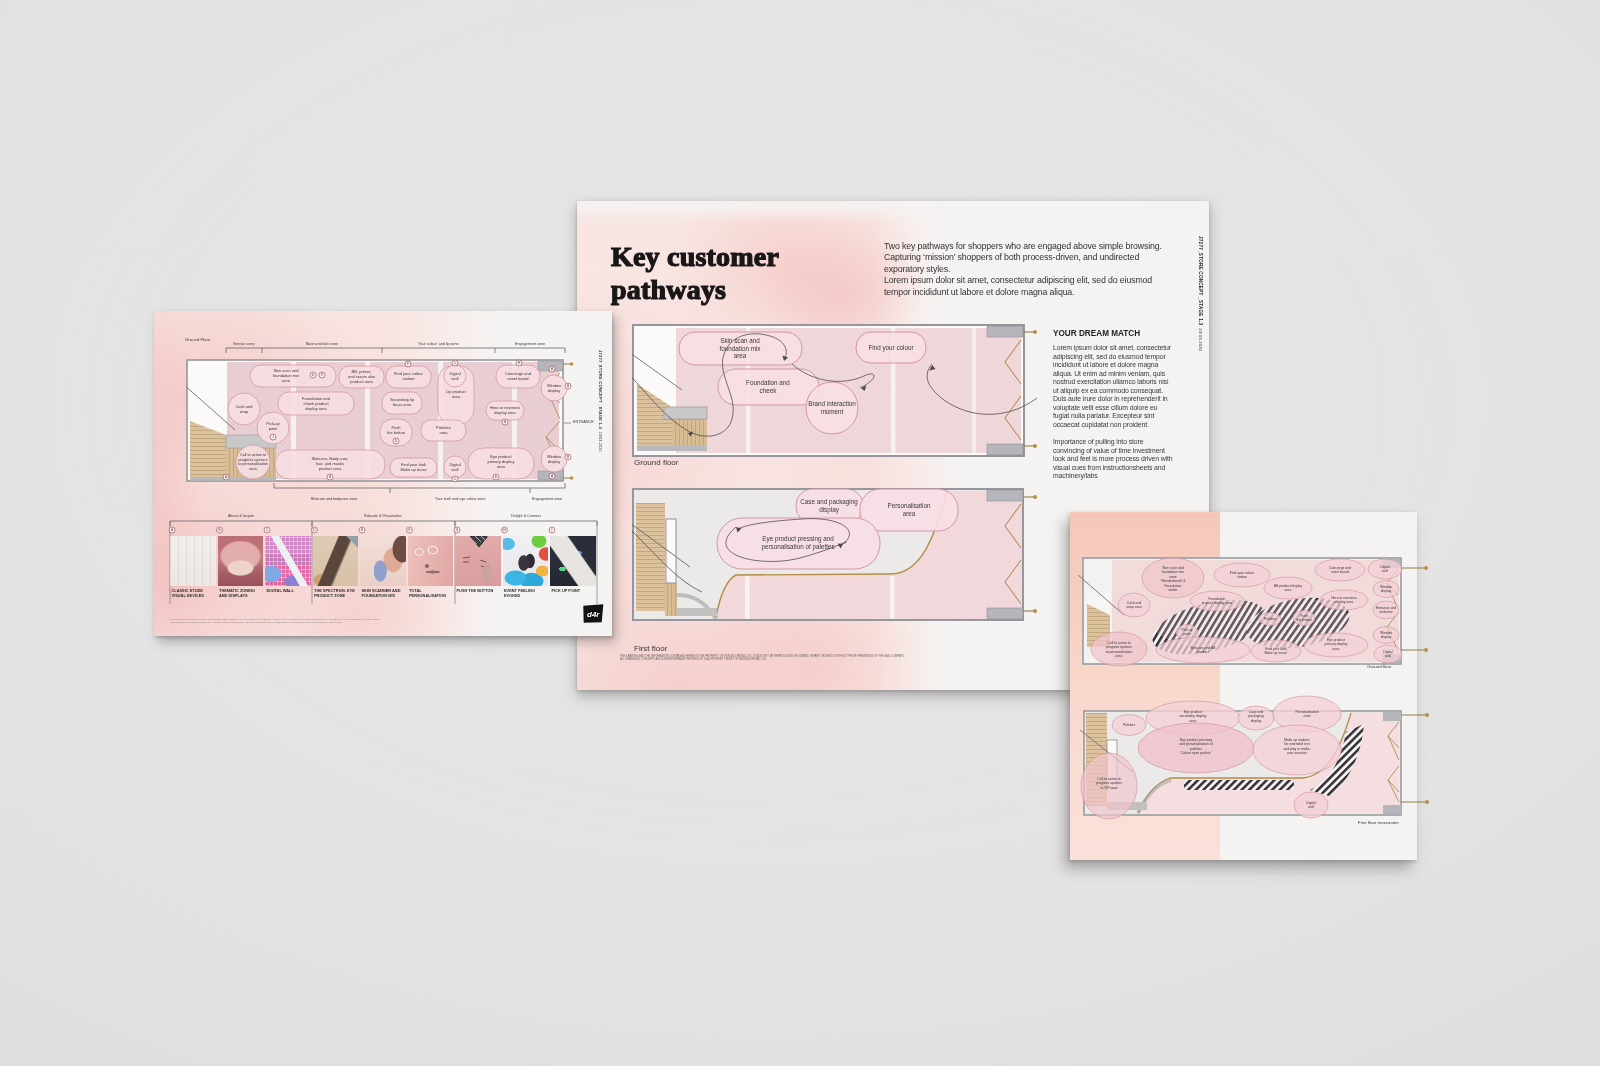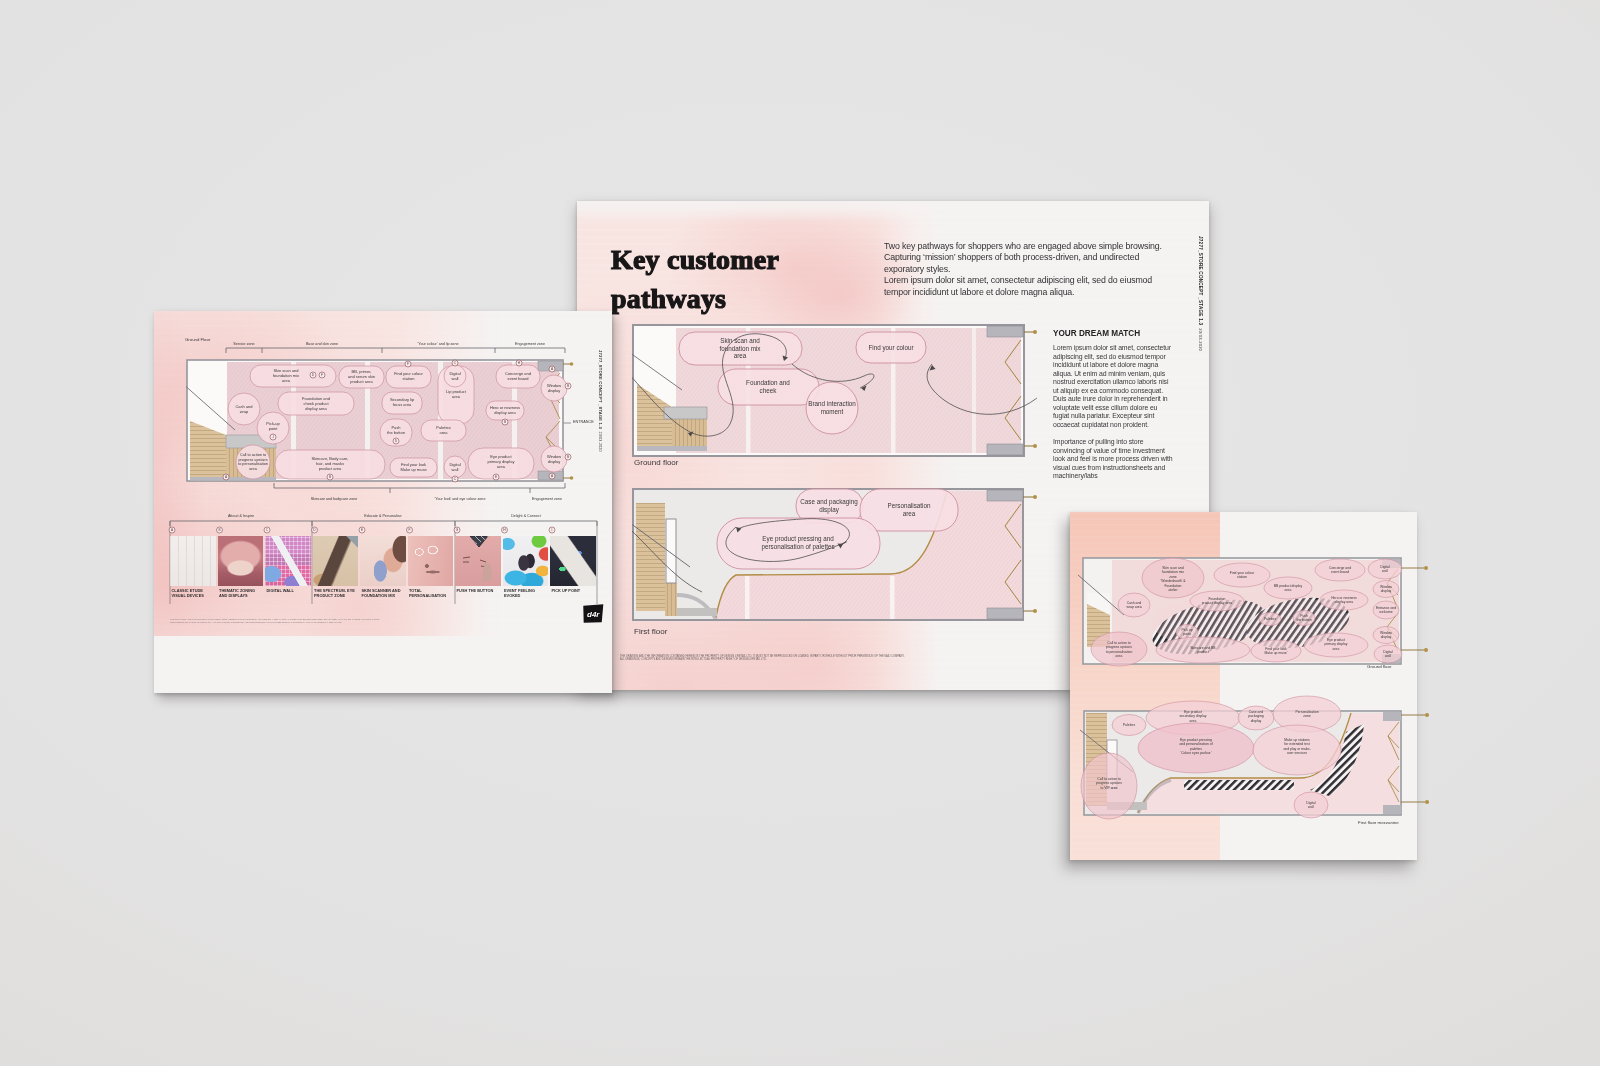--- a/index.html
+++ b/index.html
@@ -16,21 +16,21 @@
     linear-gradient(180deg, rgba(245,243,242,.85) 0 6px, rgba(245,243,242,0) 22px),
     radial-gradient(185px 140px at 215px 65px, rgba(242,186,183,.48), rgba(242,186,183,0) 70%),
     radial-gradient(120px 100px at 265px 95px, rgba(238,172,170,.38), rgba(238,172,170,0) 70%),
     radial-gradient(300px 230px at 100px 490px, rgba(240,180,178,.45), rgba(240,180,178,0) 70%),
     radial-gradient(170px 180px at 240px 465px, rgba(242,190,188,.45), rgba(242,190,188,0) 72%),
     radial-gradient(190px 250px at 55px 250px, rgba(246,205,202,.5), rgba(246,205,202,0) 75%),
     radial-gradient(150px 160px at 275px 270px, rgba(247,213,210,.4), rgba(247,213,210,0) 75%),
     repeating-linear-gradient(180deg, rgba(255,255,255,.07) 0 2px, rgba(0,0,0,0) 2px 7px),
     linear-gradient(90deg, #f8e5e2 0%, #f8e5e2 47%, #f7eeec 53%, #f4f3f2 58%, #f4f3f2 100%);"></div>
 
-  <div class="abs" style="left:34px;top:39px;width:200px;font-family:'Liberation Serif',serif;font-weight:700;font-size:28px;line-height:39px;letter-spacing:.2px;color:#181617;-webkit-text-stroke:1.2px #181617;">Key customer pathways</div>
+  <div class="abs" style="left:34px;top:39px;width:200px;font-family:'Liberation Serif',serif;font-weight:700;font-size:28px;line-height:33px;letter-spacing:.2px;color:#181617;-webkit-text-stroke:1.2px #181617;">Key customer pathways</div>
 
   <div class="abs" style="left:307px;top:40px;width:300px;font-size:8.8px;line-height:11.4px;letter-spacing:-.15px;color:#333134;white-space:nowrap;">Two key pathways for shoppers who are engaged above simple browsing.<br>Capturing ‘mission’ shoppers of both process-driven, and undirected<br>exporatory styles.<br>Lorem ipsum dolor sit amet, consectetur adipiscing elit, sed do eiusmod<br>tempor incididunt ut labore et dolore magna aliqua.</div>
 
   <div class="abs" style="left:55px;top:123px;width:405px;height:136px;">
   <svg width="405" height="136" viewBox="0 0 405 136">
     <defs>
       <pattern id="hatchC" width="3" height="3" patternUnits="userSpaceOnUse" patternTransform="rotate(38)">
         <rect width="3" height="3" fill="#f0d9db"></rect>
         <line x1="0" y1="0" x2="0" y2="3" stroke="#e4c3ca" stroke-width=".6"></line>
       </pattern>
@@ -175,34 +175,34 @@
     <path d="M-16,28 C 20,60 40,90 70,104" fill="none" stroke="#504e50" stroke-width=".8"></path>
 
     <line x1="391" y1="9" x2="402" y2="9" stroke="#8a6f33" stroke-width="1"></line>
     <circle cx="403" cy="9" r="2" fill="#b39045"></circle>
 
     <line x1="391" y1="123" x2="402" y2="123" stroke="#8a6f33" stroke-width="1"></line>
     <circle cx="403" cy="123" r="2" fill="#b39045"></circle>
   </svg>
   </div>
 
-  <div class="abs" style="left:57px;top:426px;font-size:8px;color:#3a383a;">First floor</div>
+  <div class="abs" style="left:57px;top:443px;font-size:8px;color:#3a383a;">First floor</div>
 
   <div class="abs" style="left:476px;top:116px;width:112px;color:#3a383a;">
     <div style="font-size:8.2px;font-weight:bold;letter-spacing:0px;color:#242224;margin-top:12px;">YOUR DREAM MATCH</div>
     <div style="margin-top:6px;font-size:6.9px;line-height:8.5px;letter-spacing:-.12px;width:122px;">Lorem ipsum dolor sit amet, consectetur adipiscing elit, sed do eiusmod tempor incididunt ut labore et dolore magna aliqua. Ut enim ad minim veniam, quis nostrud exercitation ullamco laboris nisi ut aliquip ex ea commodo consequat.<br>Duis aute irure dolor in reprehenderit in voluptate velit esse cillum dolore eu fugiat nulla pariatur. Excepteur sint occaecat cupidatat non proident.</div>
     <div style="margin-top:9px;font-size:6.9px;line-height:8.5px;letter-spacing:-.12px;width:122px;">Importance of pulling into store convincing of value of time investment look and feel is more process driven with visual cues from instructionsheets and machinery/labs</div>
   </div>
 
   <div class="abs" style="left:626px;top:35px;width:140px;font-size:4.6px;font-weight:bold;color:#2a282a;letter-spacing:.25px;white-space:nowrap;transform:rotate(90deg);transform-origin:0 0;">J7277_STORE CONCEPT _STAGE 1.3&nbsp;&nbsp;<span style="font-weight:normal;font-size:4px;">23/03-2020</span></div>
 
   <div class="abs" style="left:43px;top:454px;width:330px;font-size:2.6px;line-height:3.4px;color:#6b6263;">THE DRAWING AND THE INFORMATION CONTAINED HEREIN IS THE PROPERTY OF DESIGN 4 RETAIL LTD.  IT MUST NOT BE REPRODUCED OR LOANED, IN PART OR WHOLE WITHOUT PRIOR PERMISSION OF THE SAID COMPANY.<br>ALL DRAWINGS, CONCEPTS AND DESIGNS REMAIN THE INTELLECTUAL PROPERTY RIGHT OF DESIGN 4 RETAIL LTD.</div>
 </div>
 
-<div class="sheet" id="sheetL" style="left:154px;top:311px;width:458px;height:382px;box-shadow:4px 6px 10px rgba(90,88,88,.4),1px 2px 3px rgba(90,88,88,.3);">
+<div class="sheet" id="sheetL" style="left:154px;top:311px;width:458px;height:325px;box-shadow:4px 6px 10px rgba(90,88,88,.4),1px 2px 3px rgba(90,88,88,.3);">
 
   <div class="abs" style="left:0;top:0;width:458px;height:325px;background:
     radial-gradient(185px 150px at 25px 270px, rgba(238,174,172,.52), rgba(238,174,172,0) 72%),
     radial-gradient(70px 260px at 0px 170px, rgba(238,176,174,.42), rgba(238,176,174,0) 75%),
     radial-gradient(200px 160px at 55px 75px, rgba(240,184,182,.45), rgba(240,184,182,0) 72%),
     radial-gradient(165px 150px at 205px 300px, rgba(240,186,184,.4), rgba(240,186,184,0) 72%),
     radial-gradient(210px 230px at 145px 160px, rgba(246,206,203,.45), rgba(246,206,203,0) 75%),
     repeating-linear-gradient(180deg, rgba(255,255,255,.06) 0 2px, rgba(0,0,0,0) 2px 7px),
     linear-gradient(90deg, #f7e1de 0%, #f8e4e1 52%, #f7eeec 67%, #f4f3f2 76%, #f4f3f2 100%);"></div>
 

